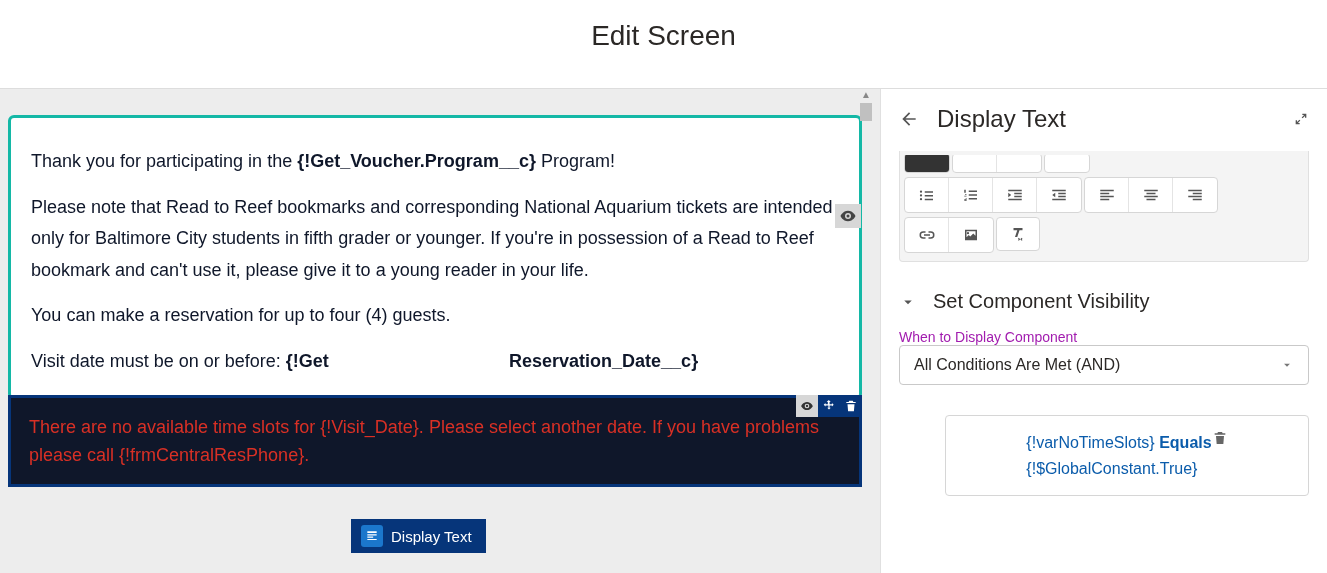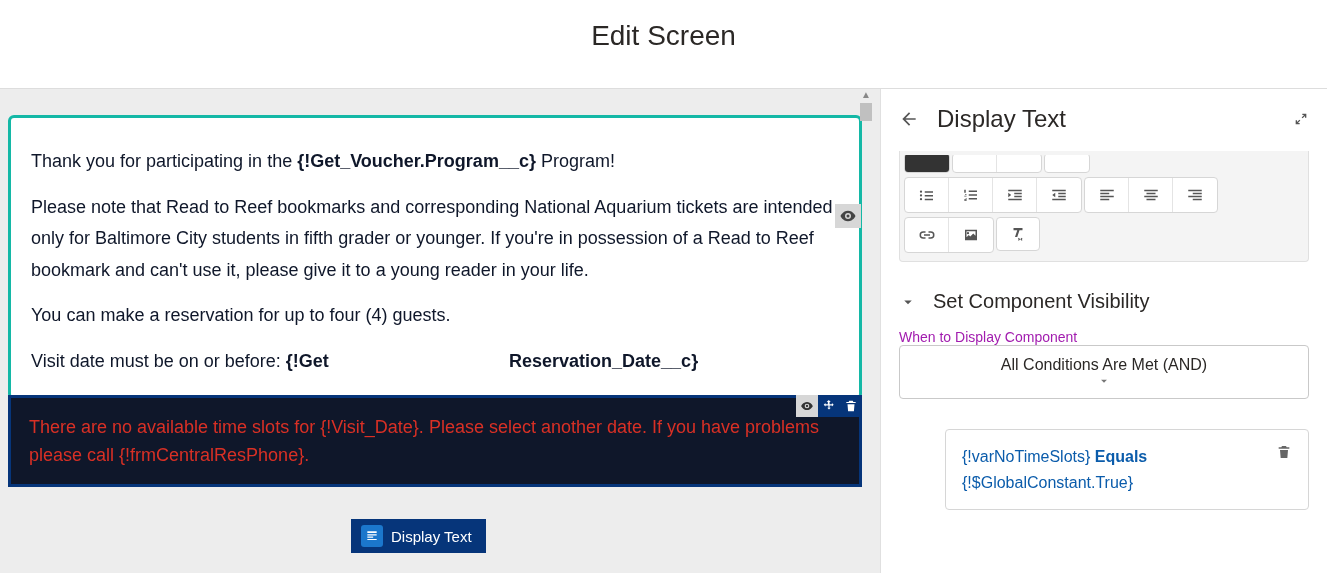--- a/index.html
+++ b/index.html
@@ -47,24 +47,24 @@
 .rte-row-peek { display: flex; gap: 2px; margin-bottom: 4px; align-items: flex-end; height: 18px; overflow: hidden; }
 .rte-row-peek .rte-group { align-items: flex-end; }
 .rte-row-peek .rte-btn { height: 18px; }
 .peek-dark { background: #333 !important; border-radius: 0 !important; }
 
 .section-header { display: flex; align-items: center; gap: 16px; margin: 28px 0 16px; cursor: pointer; }
 .section-header .chev { width: 18px; height: 18px; color: #555; }
 .section-header .label { font-size: 20px; font-weight: 400; color: #2b2826; }
 
 .field-label { font-size: 14px; color: #a21caf; }
-.combobox { border: 1px solid #c9c9c9; border-radius: 4px; padding: 10px 14px; display: flex; align-items: center; justify-content: space-between; font-size: 16px; color: #2b2826; cursor: pointer; background: #fff; flex-direction: column; }
+.combobox { border: 1px solid #c9c9c9; border-radius: 4px; padding: 10px 14px; display: flex; align-items: center; justify-content: space-between; font-size: 16px; color: #2b2826; cursor: pointer; background: #fff; }
 .combobox .caret { color: #777; }
 
-.condition-card { border: 1px solid #d6d6d6; border-radius: 4px; padding: 14px 16px; margin-top: 30px; display: flex; align-items: flex-start; justify-content: space-between; background: #fff; position: relative; }
+.condition-card { border: 1px solid #d6d6d6; border-radius: 4px; padding: 14px 16px; margin-top: 30px; display: flex; align-items: flex-start; justify-content: center; background: #fff; position: relative; }
 .condition-text { font-size: 16px; line-height: 1.6; }
 .condition-text .var { color: #0b5cab; }
 .condition-text .op { color: #0b5cab; font-weight: 700; }
 .condition-delete { color: #666; cursor: pointer; }
 .condition-delete svg { width: 16px; height: 16px; }
 </style>
 </head>
 <body>
 
 <div class="header">Edit Screen</div>

